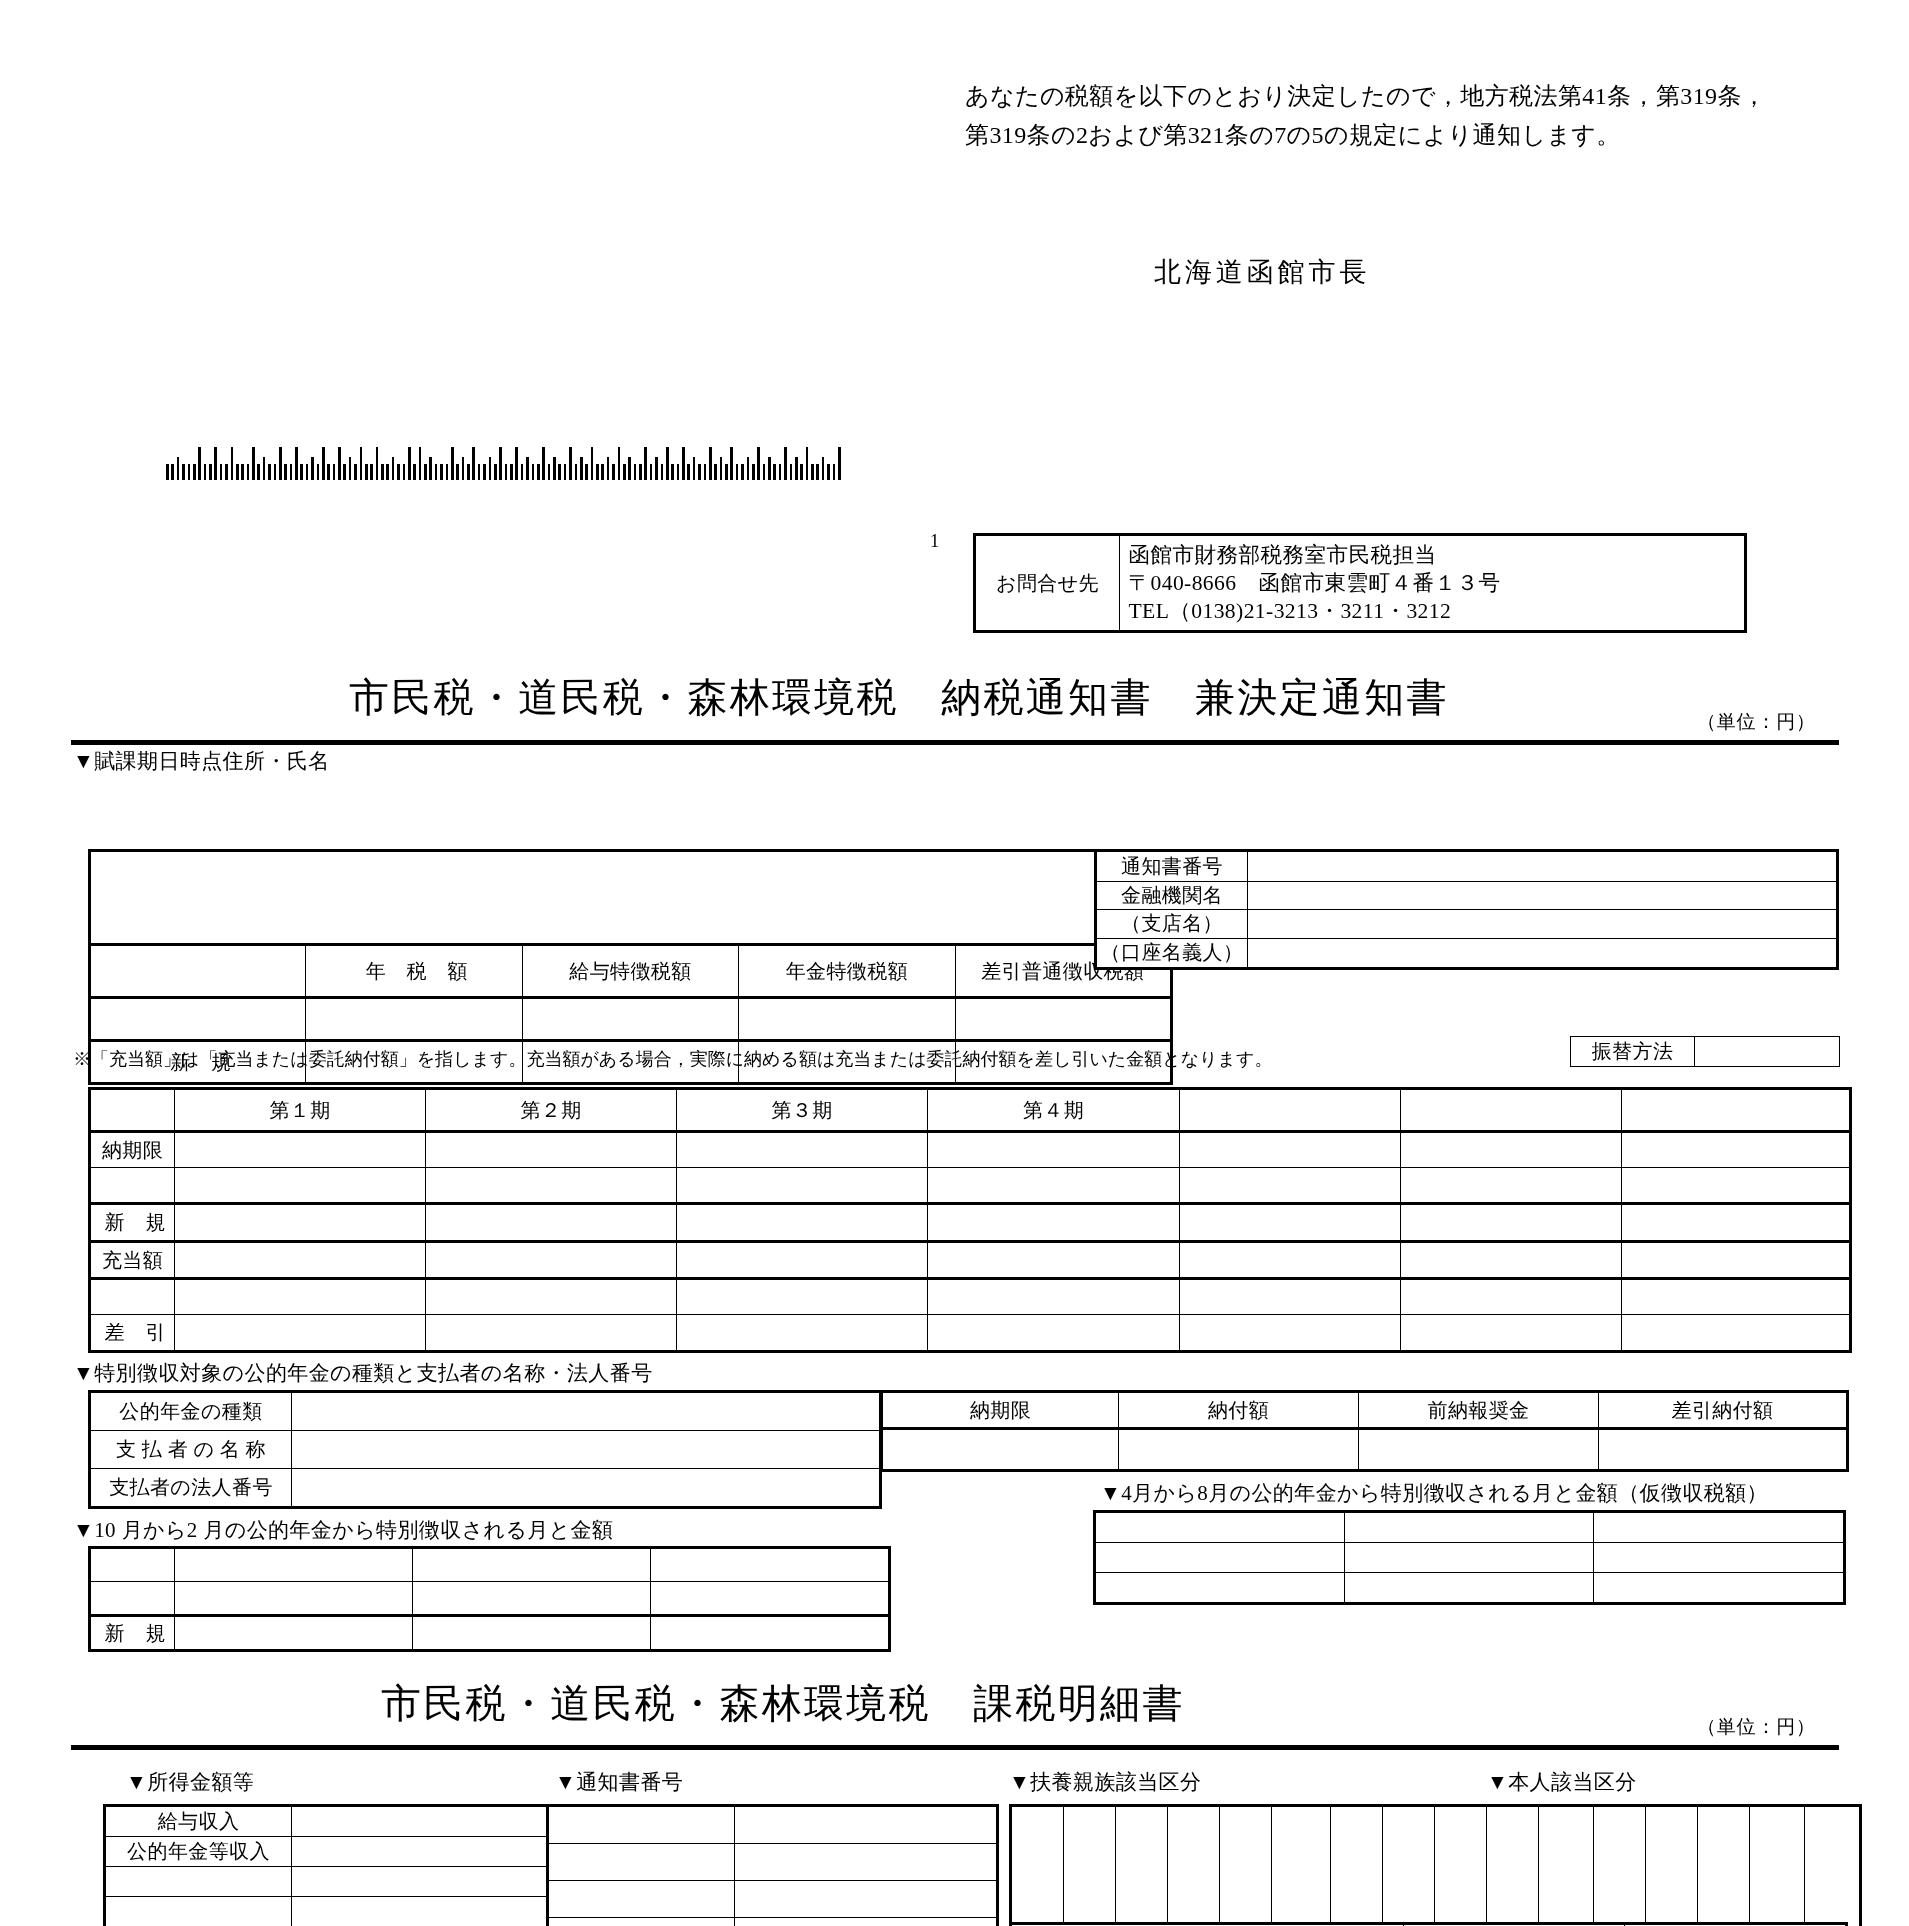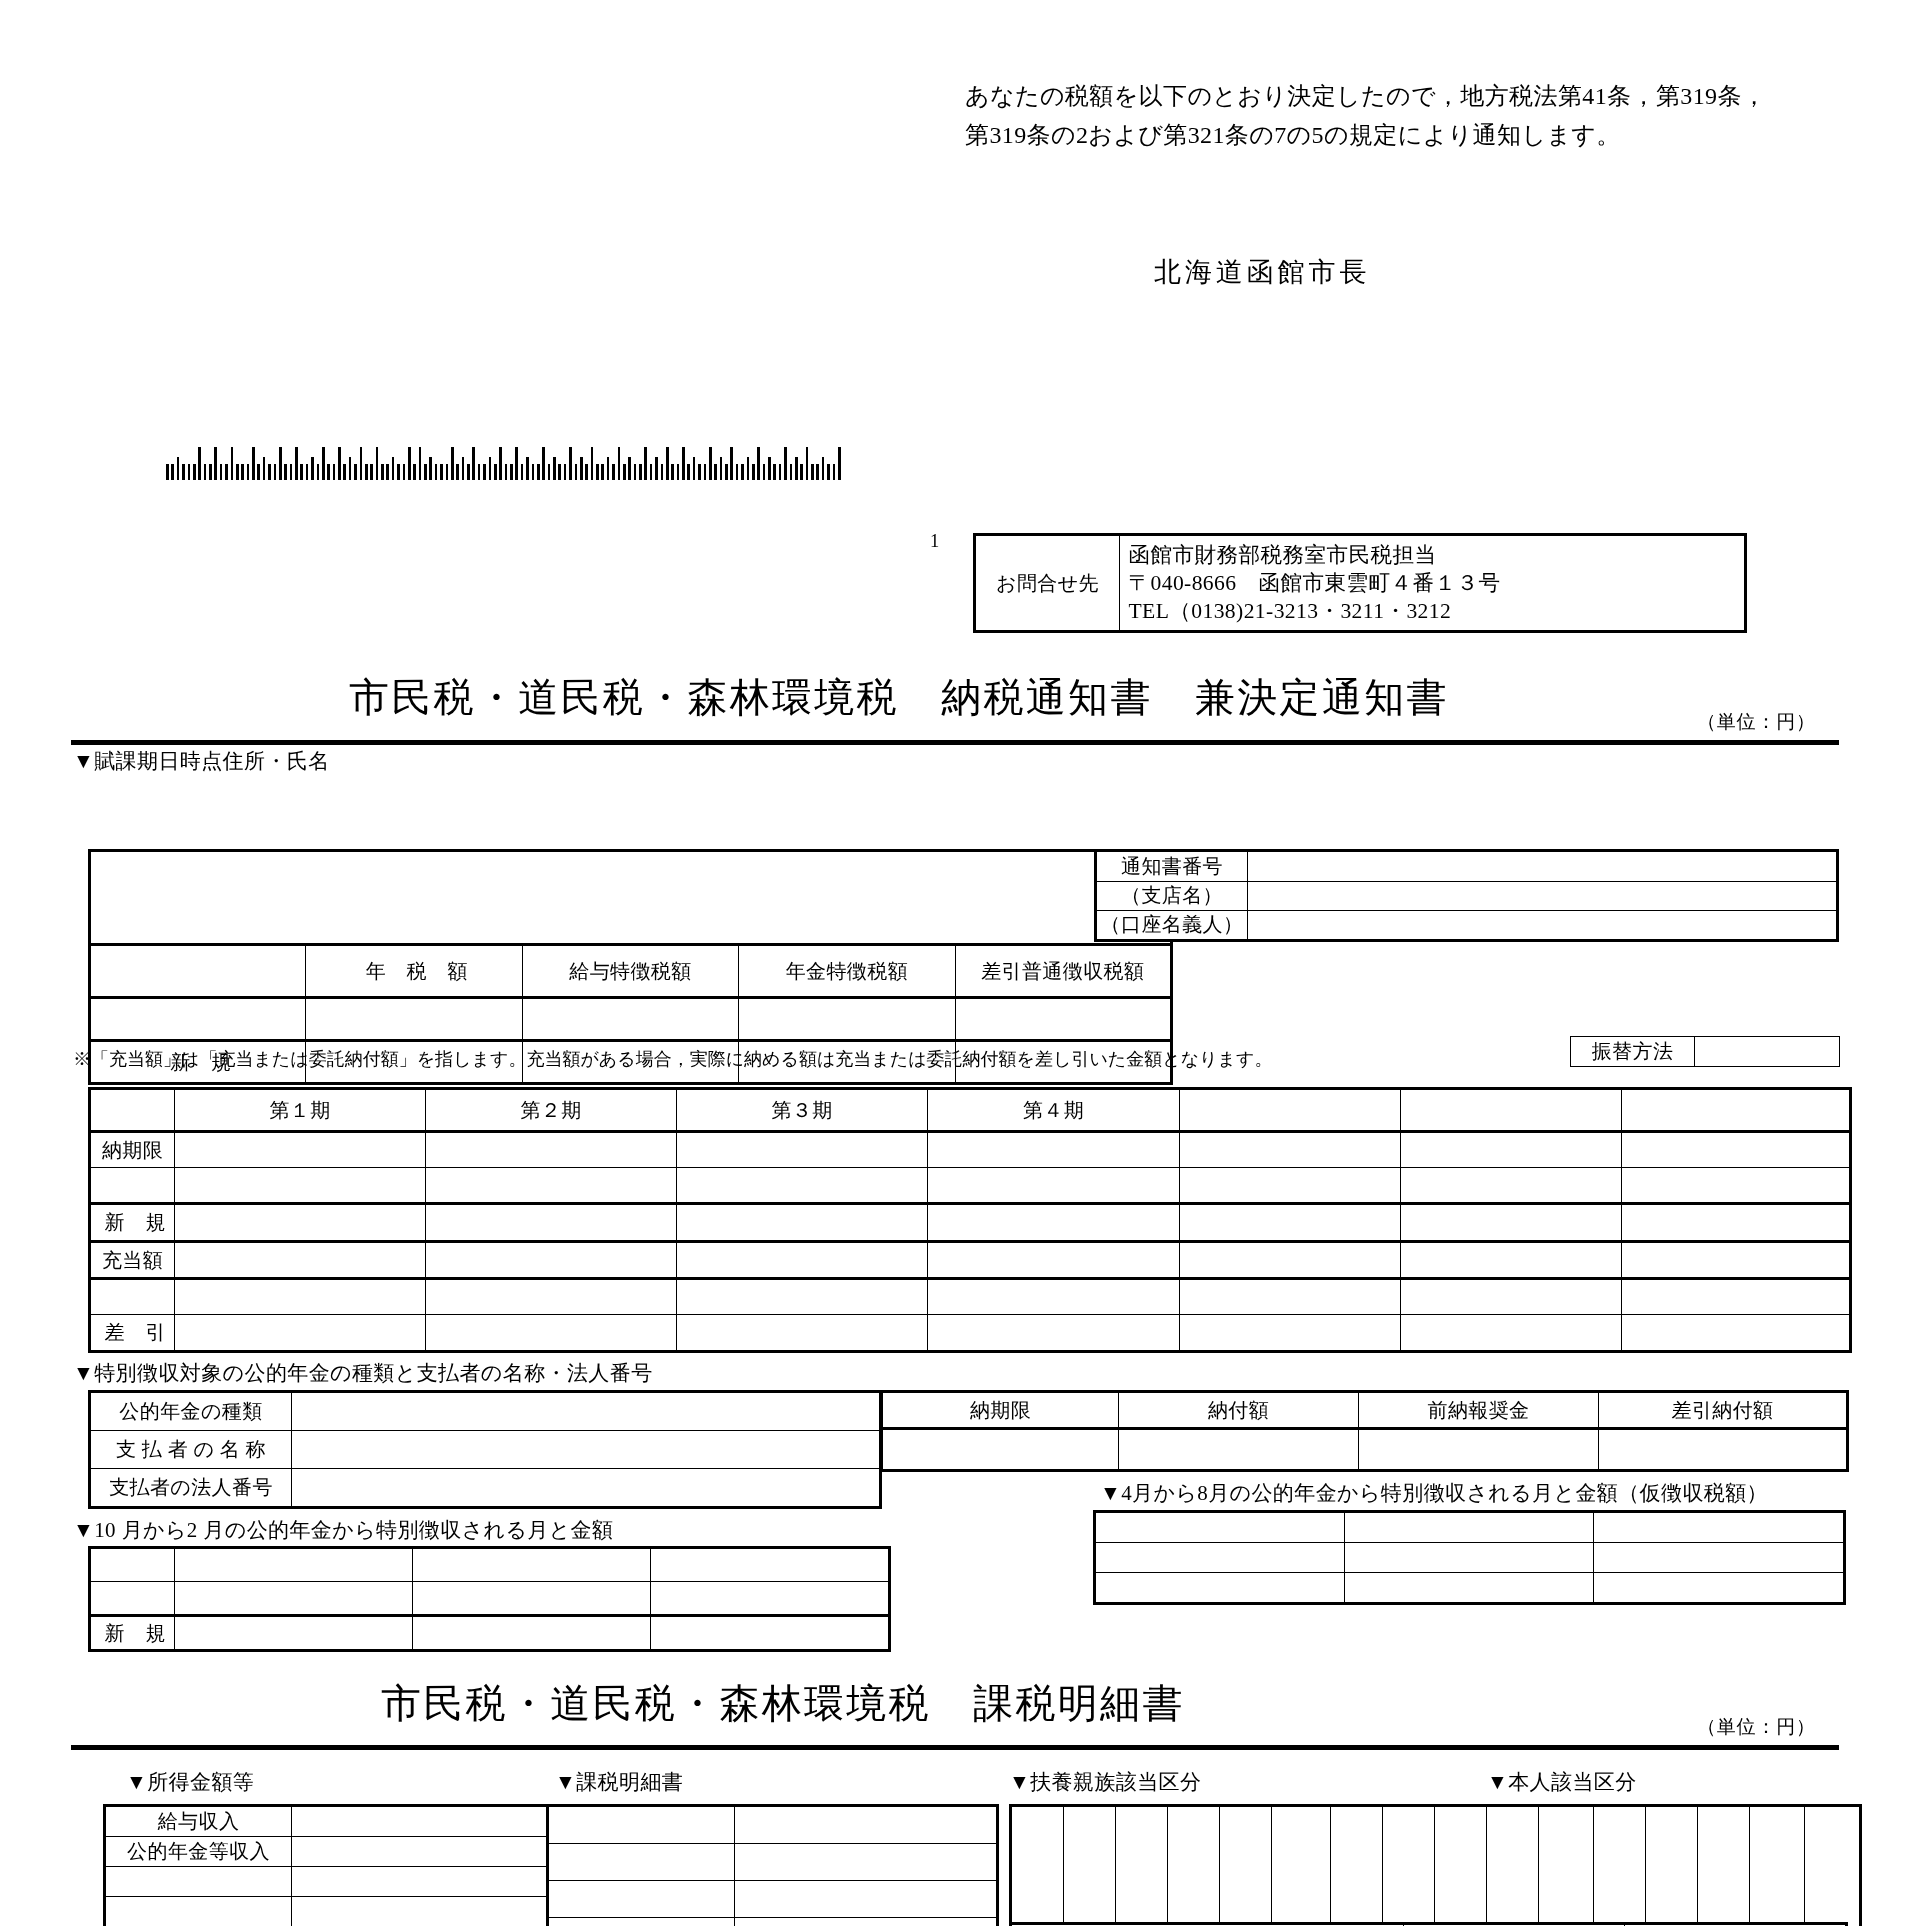--- a/index.html
+++ b/index.html
@@ -236,20 +236,24 @@
   </tbody>
     </table>
 
   <table class="tb heavy abs" style="left:1094px; top:849px; width:745px;">
     <tbody>
         <tr>
       <td style="width:150px; height:28.5px;" class="lbl">通知書番号</td>
       <td colspan="2"></td>
     </tr>
     <tr>
+      <td style="height:25.4px;" class="lbl dash-b">金融機関名</td>
+      <td colspan="2" class="dash-b"></td>
+    </tr>
+    <tr>
       <td style="height:28px;" class="lbl">（支店名）</td>
       <td colspan="2"></td>
     </tr>
     <tr>
       <td style="height:28.5px;" class="lbl">（口座名義人）</td>
       <td colspan="2"></td>
     </tr>
   </tbody>
     </table>
 
@@ -440,21 +444,21 @@
           <td></td>
         </tr>
     <tr>
           <td style="height:29px;" class="lbl"></td>
           <td></td>
         </tr>
 
   </tbody>
     </table>
 
-  <div class="abs t-sec" style="left:555px; top:1768px;">▼課税明細書</div>
+  <div class="abs t-sec" style="left:555px; top:1768px;">▼通知書番号</div>
   <table class="tb heavy abs" style="left:546px; top:1804px; width:453px;">
     <tbody>
         <tr>
           <td style="width:185px;height:36px;" class="lbl"></td>
           <td></td>
         </tr>
     <tr>
           <td style="height:36px;" class="lbl"></td>
           <td></td>
         </tr>

